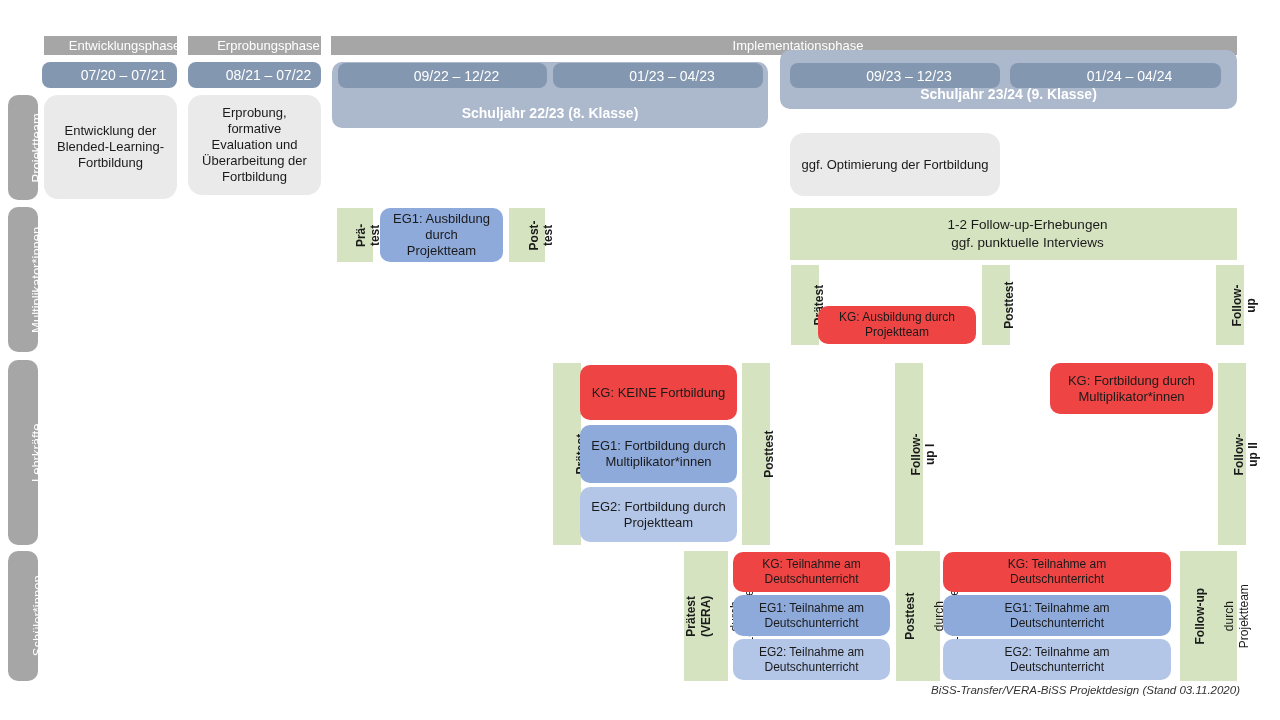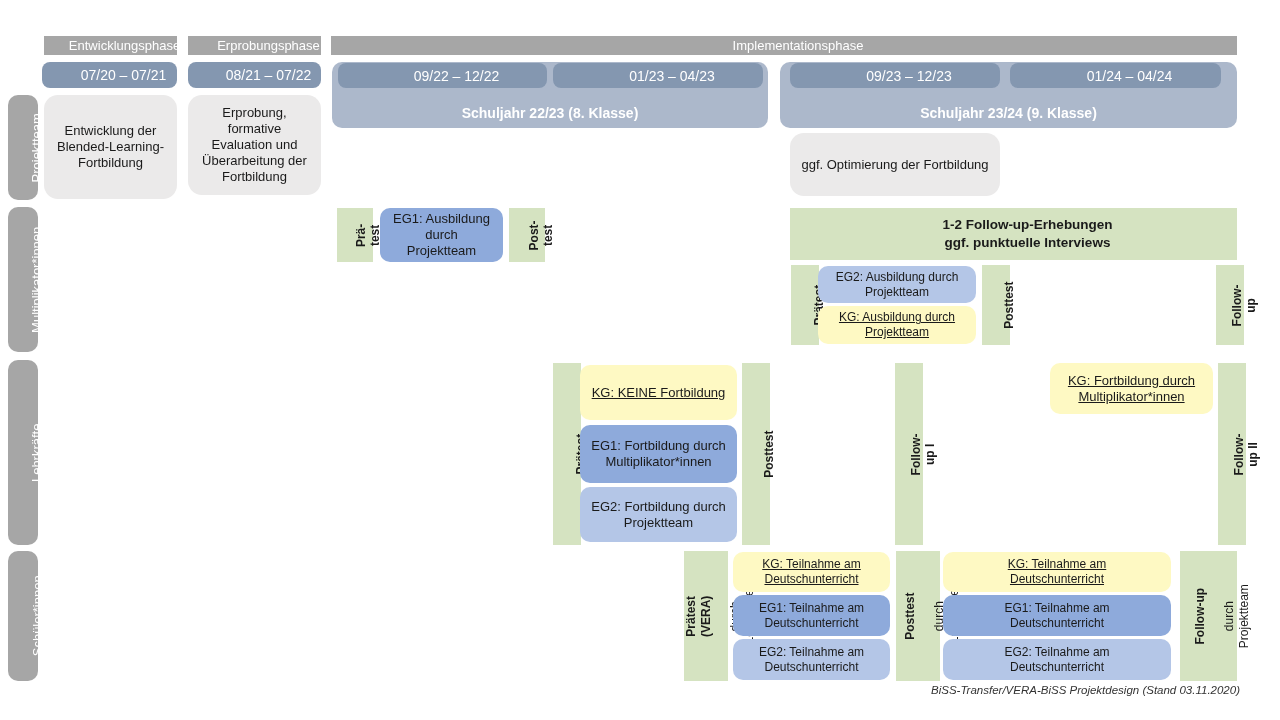--- a/index.html
+++ b/index.html
@@ -10,32 +10,32 @@
   .abs{position:absolute;box-sizing:border-box;padding-left:28px;}
   .flexc{display:flex;align-items:center;justify-content:center;text-align:center;}
   .hdr{background:#A6A6A6;color:#fff;font-size:13px;}
   .date{background:#8497B0;color:#fff;font-size:14px;border-radius:8px;}
   .band{background:#ACB8CB;border-radius:10px;}
   .band-label{position:absolute;left:0;right:0;bottom:7px;text-align:center;
     color:#fff;font-weight:bold;font-size:14px;}
   .rowlabel{background:#A6A6A6;color:#fff;border-radius:10px;font-size:13px;}
   .box{border-radius:10px;font-size:13px;line-height:1.22;padding:6px 8px;}
   .graybox{background:#EBEAEA;border-radius:14px;}
-  .kg{background:#fef9c3;text-decoration:underline;}
+  .kg{background:#ef4444;}
   .eg1{background:#8EAADB;}
   .eg2{background:#B4C6E7;}
   .green{background:#D5E3C1;}
   .sq{border-radius:0;}
   .small{font-size:12px;}
   .bold{font-weight:bold;}
   .pre{white-space:pre-line;}
   .rot{transform:rotate(-90deg);white-space:pre-line;text-align:center;
     font-size:12px;line-height:1.2;}
   .rot .line{display:block;}
-  .greenbox-title{font-weight:bold;font-size:13.5px;line-height:1.35;}
+  .greenbox-title{font-weight:normal;font-size:13.5px;line-height:1.35;}
   .footer{font-style:italic;font-size:11.5px;color:#333;text-align:right;}
   .pad40{padding:2px 40px;}
   .padN{padding:2px 12px;}
 </style>
 </head>
 <body>
 
 <div class="canvas">
 
   <div class="abs flexc hdr" style="left:44px;top:36px;width:133px;height:19px">Entwicklungsphase</div>
@@ -44,21 +44,21 @@
 
   <div class="abs flexc date" style="left:42px;top:62px;width:135px;height:26px">07/20 – 07/21</div>
   <div class="abs flexc date" style="left:188px;top:62px;width:133px;height:26px">08/21 – 07/22</div>
 
   <div class="abs band" style="left:332px;top:62px;width:436px;height:66px">
     <div class="band-label">Schuljahr 22/23 (8. Klasse)</div>
   </div>
   <div class="abs flexc date" style="left:338px;top:63px;width:209px;height:25px">09/22 – 12/22</div>
   <div class="abs flexc date" style="left:553px;top:63px;width:210px;height:25px">01/23 – 04/23</div>
 
-  <div class="abs band" style="left:780px;top:62px;width:457px;height:66px">
+  <div class="abs band" style="left:780px;top:50px;width:457px;height:59px">
     <div class="band-label">Schuljahr 23/24 (9. Klasse)</div>
   </div>
   <div class="abs flexc date" style="left:790px;top:63px;width:210px;height:25px">09/23 – 12/23</div>
   <div class="abs flexc date" style="left:1010px;top:63px;width:211px;height:25px">01/24 – 04/24</div>
 
   <div class="abs flexc rowlabel" style="left:8px;top:95px;width:30px;height:105px">
     <span class="rot" style="font-size:13px">Projektteam</span>
   </div>
   <div class="abs flexc rowlabel" style="left:8px;top:207px;width:30px;height:145px">
     <span class="rot" style="font-size:13px">Multiplikator*innen</span>
@@ -81,21 +81,20 @@
   <div class="abs flexc box eg1" style="left:380px;top:208px;width:123px;height:54px;padding:2px 10px">EG1: Ausbildung durch Projektteam</div>
   <div class="abs flexc green sq" style="left:509px;top:208px;width:36px;height:54px">
     <span class="rot bold">Post-
 test</span>
   </div>
   <div class="abs flexc green sq greenbox-title pre" style="left:790px;top:208px;width:447px;height:52px">1-2 Follow-up-Erhebungen
 ggf. punktuelle Interviews</div>
   <div class="abs flexc green sq" style="left:791px;top:265px;width:22px;height:80px">
     <span class="rot bold">Prätest</span>
   </div>
-  <div class="abs flexc box eg2 small" style="left:818px;top:266px;width:158px;height:37px">EG2: Ausbildung durch Projektteam</div>
   <div class="abs flexc box kg small" style="left:818px;top:306px;width:158px;height:38px">KG: Ausbildung durch Projektteam</div>
   <div class="abs flexc green sq" style="left:982px;top:265px;width:22px;height:80px">
     <span class="rot bold">Posttest</span>
   </div>
   <div class="abs flexc green sq" style="left:1216px;top:265px;width:22px;height:80px">
     <span class="rot bold">Follow-up</span>
   </div>
 
   <div class="abs flexc green sq" style="left:553px;top:363px;width:22px;height:182px">
     <span class="rot bold">Prätest</span>

